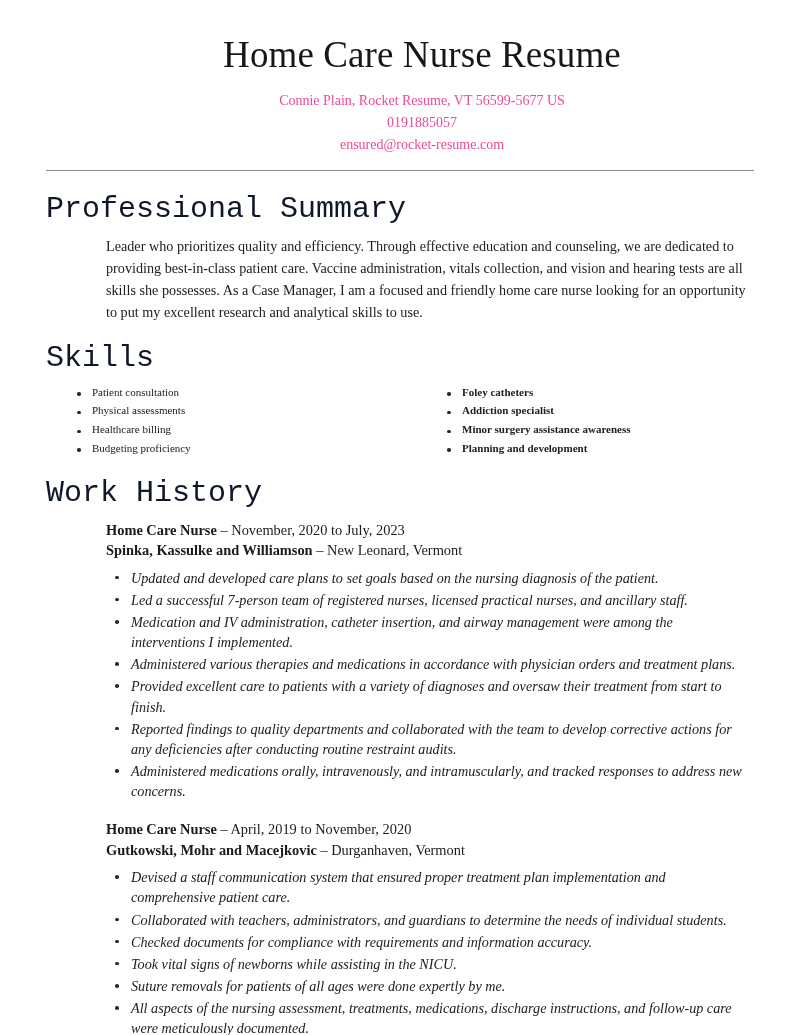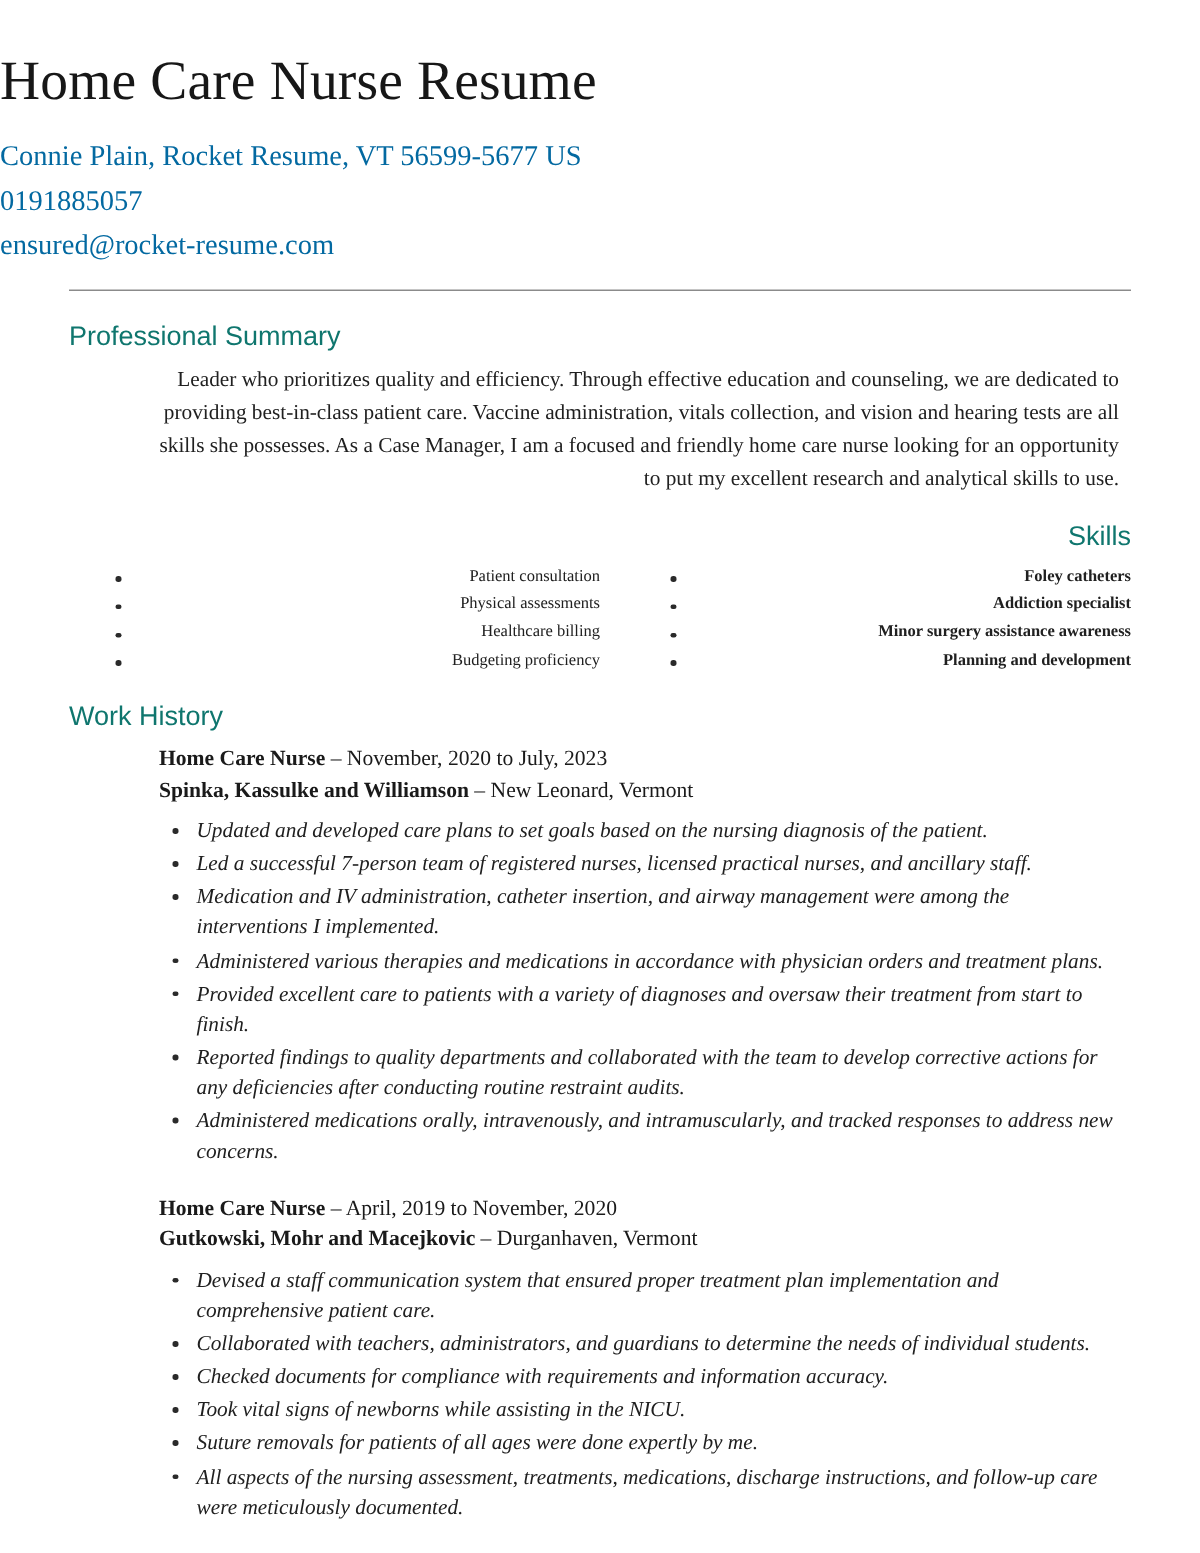--- a/index.html
+++ b/index.html
@@ -21,65 +21,67 @@
     height: 1035px;
     box-sizing: border-box;
     padding: 0;
     position: relative;
     overflow: hidden;
   }
 
   
   .doc-header {
     padding-top: 34px;
+    text-align: center;
+    margin-left: 44px;
   }
   .doc-title {
     font-family: "Liberation Serif", "DejaVu Serif", serif;
     font-size: 37px;
     font-weight: 400;
     letter-spacing: 0.1px;
     color: #171717;
     line-height: 1.12;
     margin: 0;
   }
   .contact-block {
     margin-top: 15px;
-    font-size: 19px;
+    font-size: 14px;
     line-height: 1.55;
-    color: #0369a1;
+    color: #ec4899;
   }
   .contact-line { display: block; }
 
   .header-rule {
     margin: 14px 46px 0 46px;
     height: 0;
     border: none;
     border-top: 1.6px solid #8b8b8b;
   }
 
   
   .section { padding: 0 46px; }
   .section-title {
-    font-family: Liberation Sans, sans-serif;
-    font-size: 18px;
+    font-family: Liberation Mono, monospace;
+    font-size: 30px;
     font-weight: 400;
-    color: #0f766e;
+    color: #0f172a;
     margin: 0;
     line-height: 1.3;
   }
   .section-summary { margin-top: 19px; }
-  .section-skills { margin-top: 16px; text-align: right; }
+  .section-skills { margin-top: 16px; }
   .section-work { margin-top: 14px; }
 
   .summary-text {
     margin: 6px 0 0 60px;
     font-size: 14.2px;
     line-height: 1.55;
     color: #202020;
-    text-align: right;
+    text-align: left;
     padding-right: 8px;
   }
 
   
   .skills-columns {
     margin-top: 7px;
     display: flex;
     gap: 0;
   }
   .skills-col {

